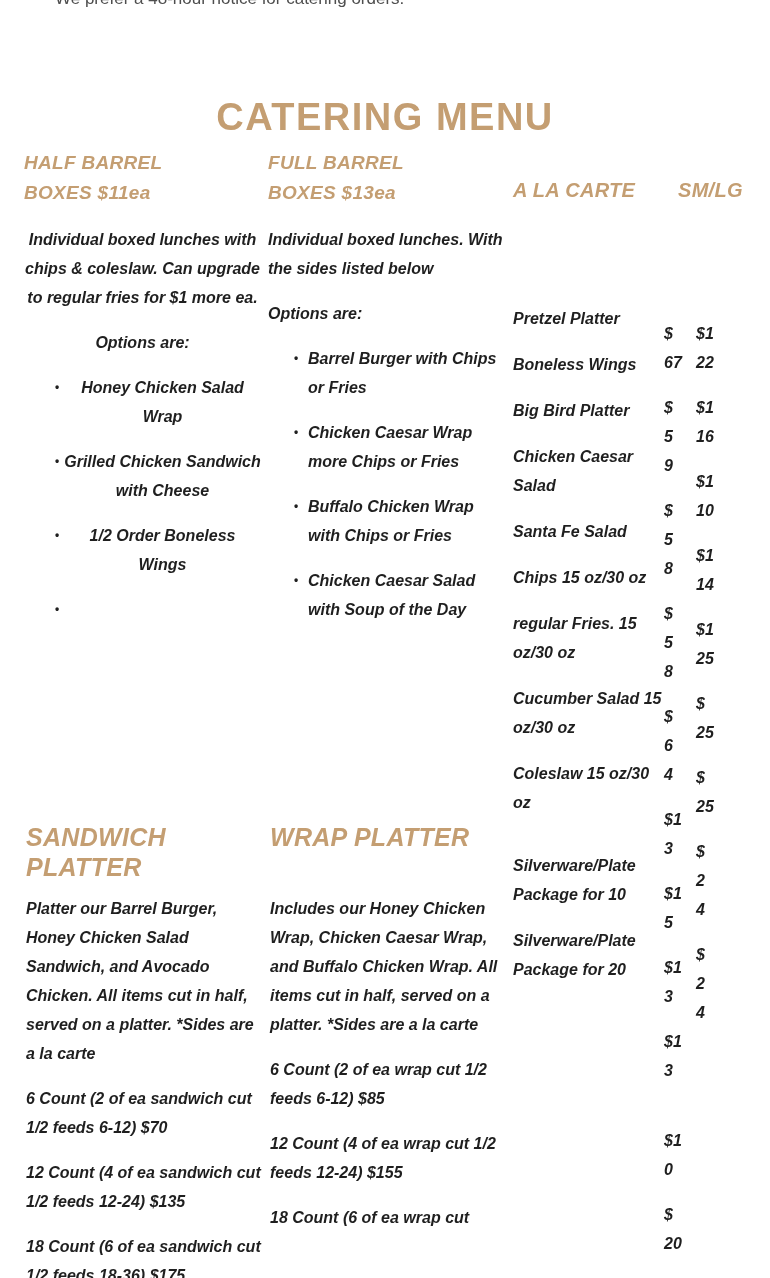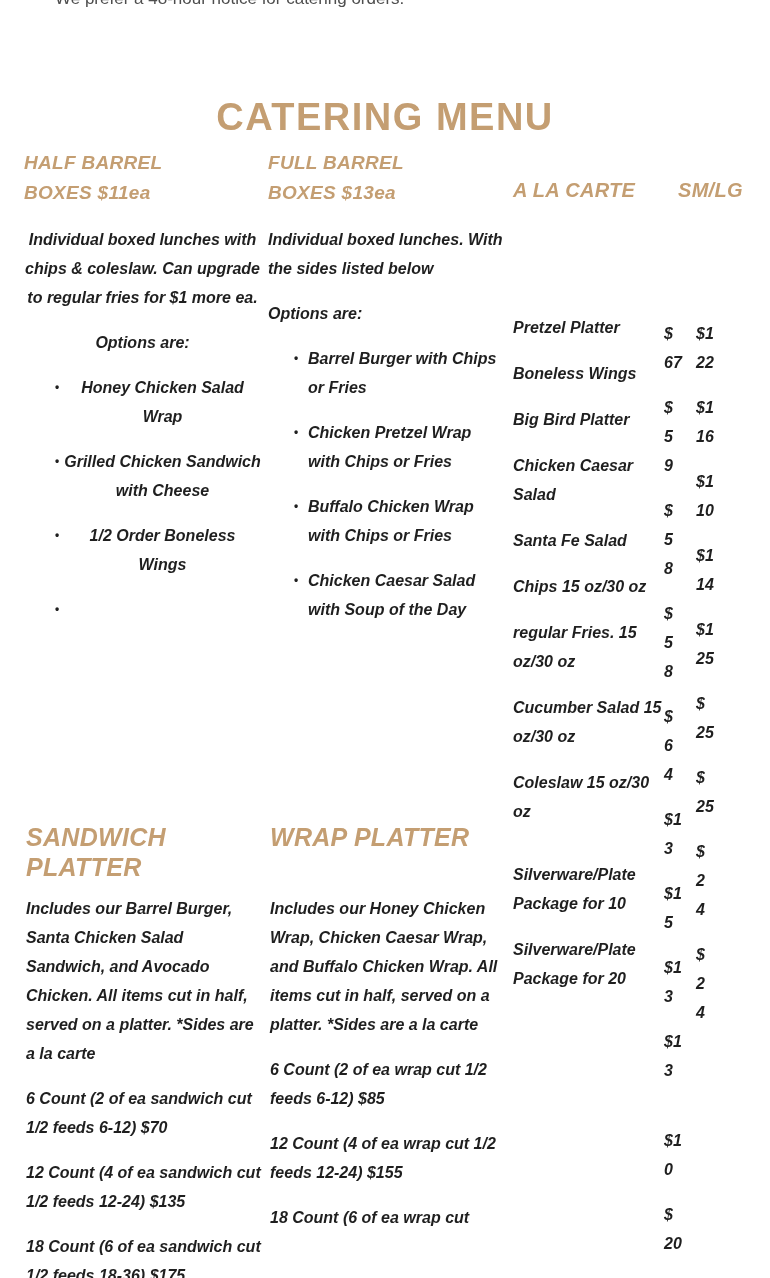--- a/index.html
+++ b/index.html
@@ -114,34 +114,34 @@
   <div class="sec" style="left:268px; top:225px; width:237px;">
     <p class="p">Individual boxed lunches. With the sides listed below</p>
     <p class="p">Options are:</p>
     <ul class="opts">
       <li>
           <span class="bullet">•</span>
           <span class="opt-text">Barrel Burger with Chips or Fries</span>
         </li>
       <li>
           <span class="bullet">•</span>
-          <span class="opt-text">Chicken Pretzel Wrap with Chips or Fries</span>
+          <span class="opt-text">Chicken Caesar Wrap more Chips or Fries</span>
         </li>
       <li>
           <span class="bullet">•</span>
           <span class="opt-text">Buffalo Chicken Wrap with Chips or Fries</span>
         </li>
       <li>
           <span class="bullet">•</span>
           <span class="opt-text">Chicken Caesar Salad with Soup of the Day</span>
         </li>
     </ul>
   </div>
 
-  <div class="sec" style="left:513px; top:313px; width:152px;">
+  <div class="sec" style="left:513px; top:304px; width:152px;">
     <p class="item">Pretzel Platter</p>
     <p class="item">Boneless Wings</p>
     <p class="item">Big Bird Platter</p>
     <p class="item">Chicken Caesar Salad</p>
     <p class="item">Santa Fe Salad</p>
     <p class="item">Chips 15 oz/30 oz</p>
     <p class="item">regular Fries. 15 oz/30 oz</p>
     <p class="item">Cucumber Salad 15 oz/30 oz</p>
     <p class="item">Coleslaw 15 oz/30 oz</p>
     <p class="item gap-items">Silverware/Plate Package for 10</p>
@@ -195,21 +195,21 @@
     <p class="price">$
 2
 4</p>
     <p class="price">$
 2
 4</p>
   </div>
 
   <div class="sec" style="left:26px; top:822px; width:240px;">
     <h2 class="platter-head">SANDWICH PLATTER</h2>
-    <p class="p">Includes our Barrel Burger, Santa Chicken Salad Sandwich, and Avocado Chicken. All items cut in half, served on a platter. *Sides are a la carte</p>
+    <p class="p">Platter our Barrel Burger, Honey Chicken Salad Sandwich, and Avocado Chicken. All items cut in half, served on a platter. *Sides are a la carte</p>
     <p class="p">6 Count (2 of ea sandwich cut 1/2 feeds 6-12)  $70</p>
     <p class="p">12 Count (4 of ea sandwich cut 1/2 feeds 12-24) $135</p>
     <p class="p">18 Count (6 of ea sandwich cut 1/2 feeds 18-36) $175</p>
   </div>
 
   <div class="sec" style="left:270px; top:822px; width:240px;">
     <h2 class="platter-head">WRAP PLATTER</h2>
     <p class="p">Includes our Honey Chicken Wrap, Chicken Caesar Wrap, and Buffalo Chicken Wrap. All items cut in half, served on a platter. *Sides are a la carte</p>
     <p class="p">6 Count (2 of ea wrap cut 1/2 feeds 6-12)  $85</p>
     <p class="p">12 Count (4 of ea wrap cut 1/2 feeds 12-24)  $155</p>

